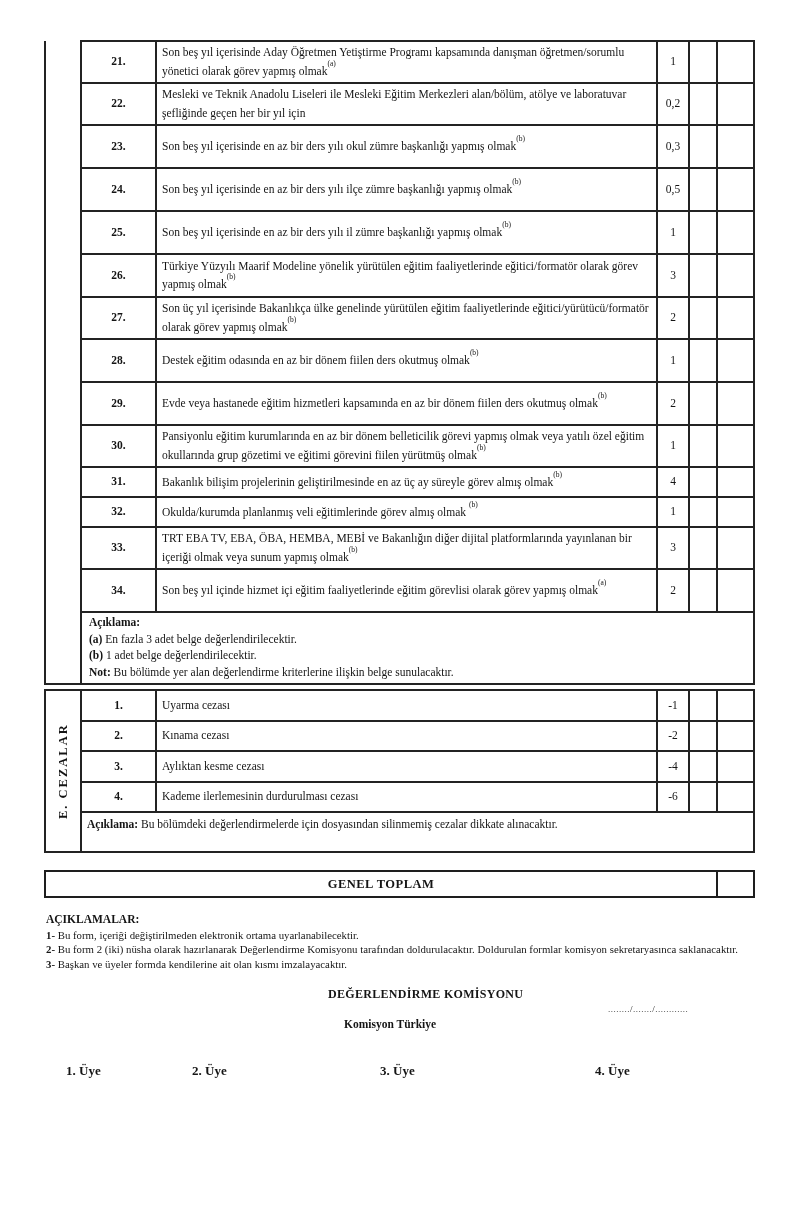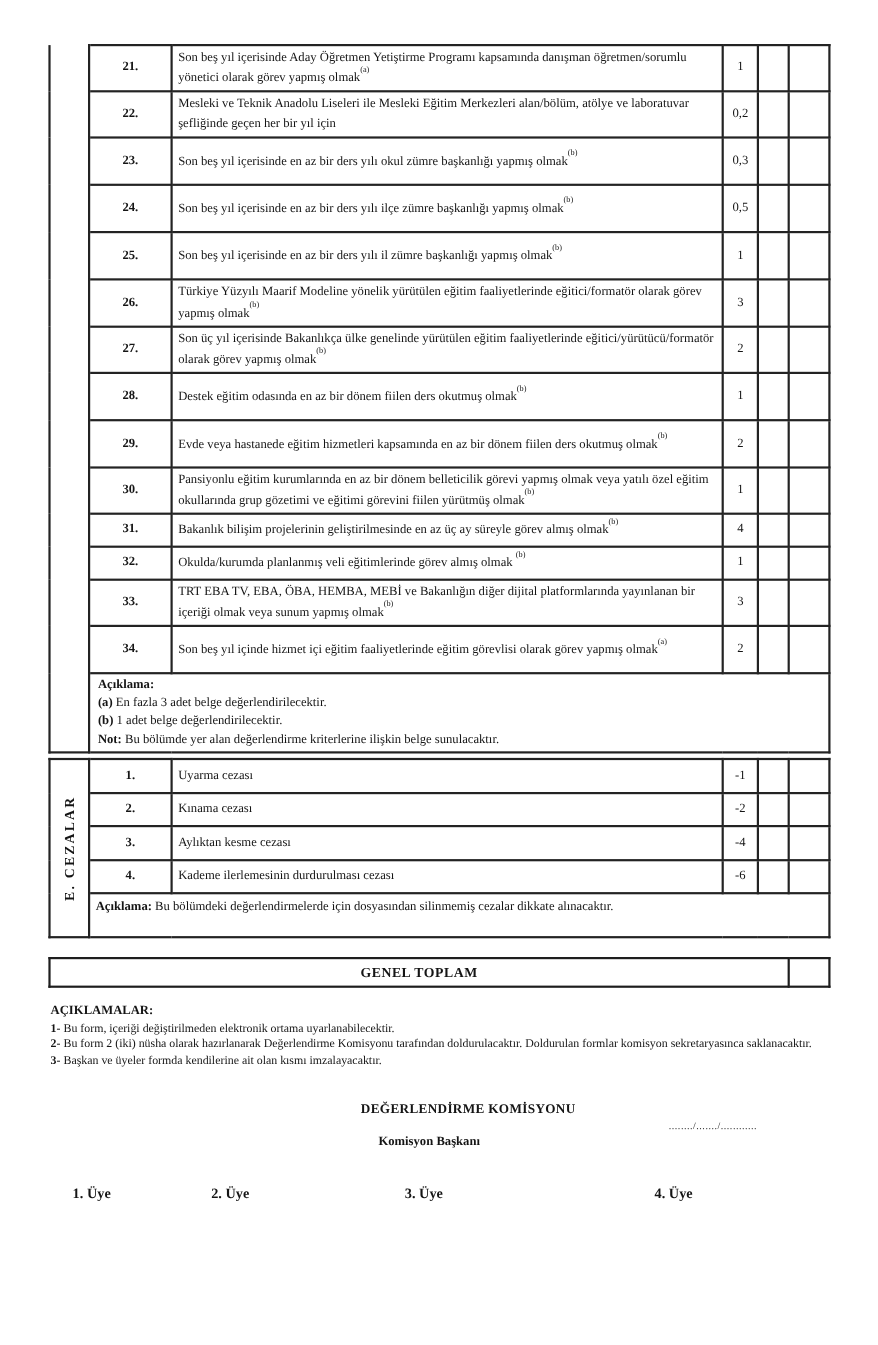--- a/index.html
+++ b/index.html
@@ -49,26 +49,26 @@
   .gt-table td { border:2.5px solid #1e1e1e; height:26px; font-size:12.5px; }
   td.gt-label { text-align:center; font-weight:bold; letter-spacing:0.5px; }
 
   
   .notes { margin:15px 0 0 46px; width:730px; }
   .notes-title { font-weight:bold; font-size:11.5px; margin-bottom:3px; font-family:"Liberation Serif", serif; }
   .note-line { font-size:10.8px; line-height:1.32; }
   .note-no { font-weight:bold; }
 
   
-  .commission { position:relative; width:798px; height:200px; margin-top:30px; }
+  .commission { position:relative; width:798px; height:200px; margin-top:16px; }
   .comm-title { position:absolute; left:328px; top:0; font-weight:bold; font-size:12px; letter-spacing:0.3px; }
   .comm-date  { position:absolute; left:608px; top:17px; font-size:9px; letter-spacing:0.5px; color:#222; }
   .comm-chair { position:absolute; left:344px; top:31px; font-weight:bold; font-size:11.5px; }
   .member { position:absolute; top:76px; font-weight:bold; font-size:13px; }
-  .m0 { left:66px; } .m1 { left:192px; } .m2 { left:368px; } .m3 { left:595px; }
+  .m0 { left:66px; } .m1 { left:192px; } .m2 { left:380px; } .m3 { left:595px; }
 </style>
 </head>
 <body>
 
 <div class="page">
 
   <table class="main-table">
     <colgroup>
         <col class="c-side">
         <col class="c-num">
@@ -253,20 +253,20 @@
   <div class="notes">
     <div class="notes-title">AÇIKLAMALAR:</div>
     <div class="note-line"><span class="note-no">1-</span><span> Bu form, içeriği değiştirilmeden elektronik ortama uyarlanabilecektir.</span></div>
     <div class="note-line"><span class="note-no">2-</span><span> Bu form 2 (iki) nüsha olarak hazırlanarak Değerlendirme Komisyonu tarafından doldurulacaktır. Doldurulan formlar komisyon sekretaryasınca saklanacaktır.</span></div>
     <div class="note-line"><span class="note-no">3-</span><span> Başkan ve üyeler formda kendilerine ait olan kısmı imzalayacaktır.</span></div>
   </div>
 
   <div class="commission">
     <div class="comm-title">DEĞERLENDİRME KOMİSYONU</div>
     <div class="comm-date">......../......./............</div>
-    <div class="comm-chair">Komisyon Başkanı</div>
+    <div class="comm-chair">Komisyon Türkiye</div>
     <div class="member m0">1. Üye</div>
     <div class="member m1">2. Üye</div>
     <div class="member m2">3. Üye</div>
     <div class="member m3">4. Üye</div>
   </div>
 
 </div>
 
 </body></html>

